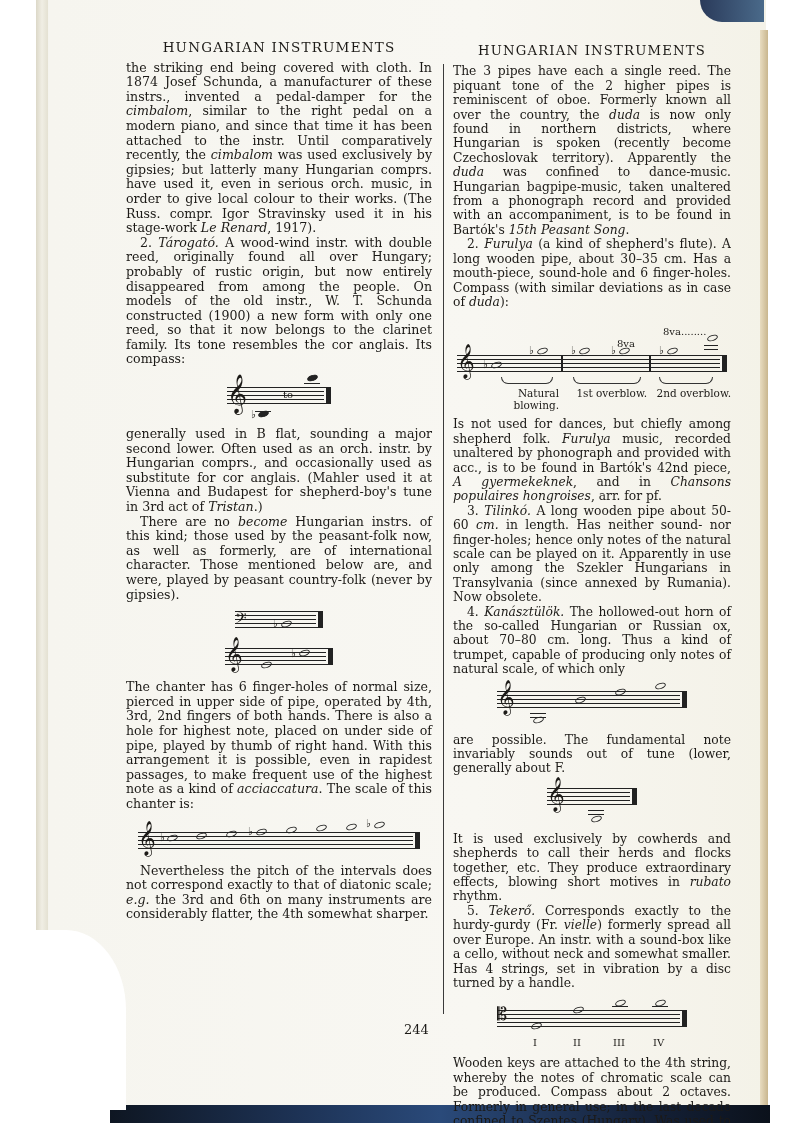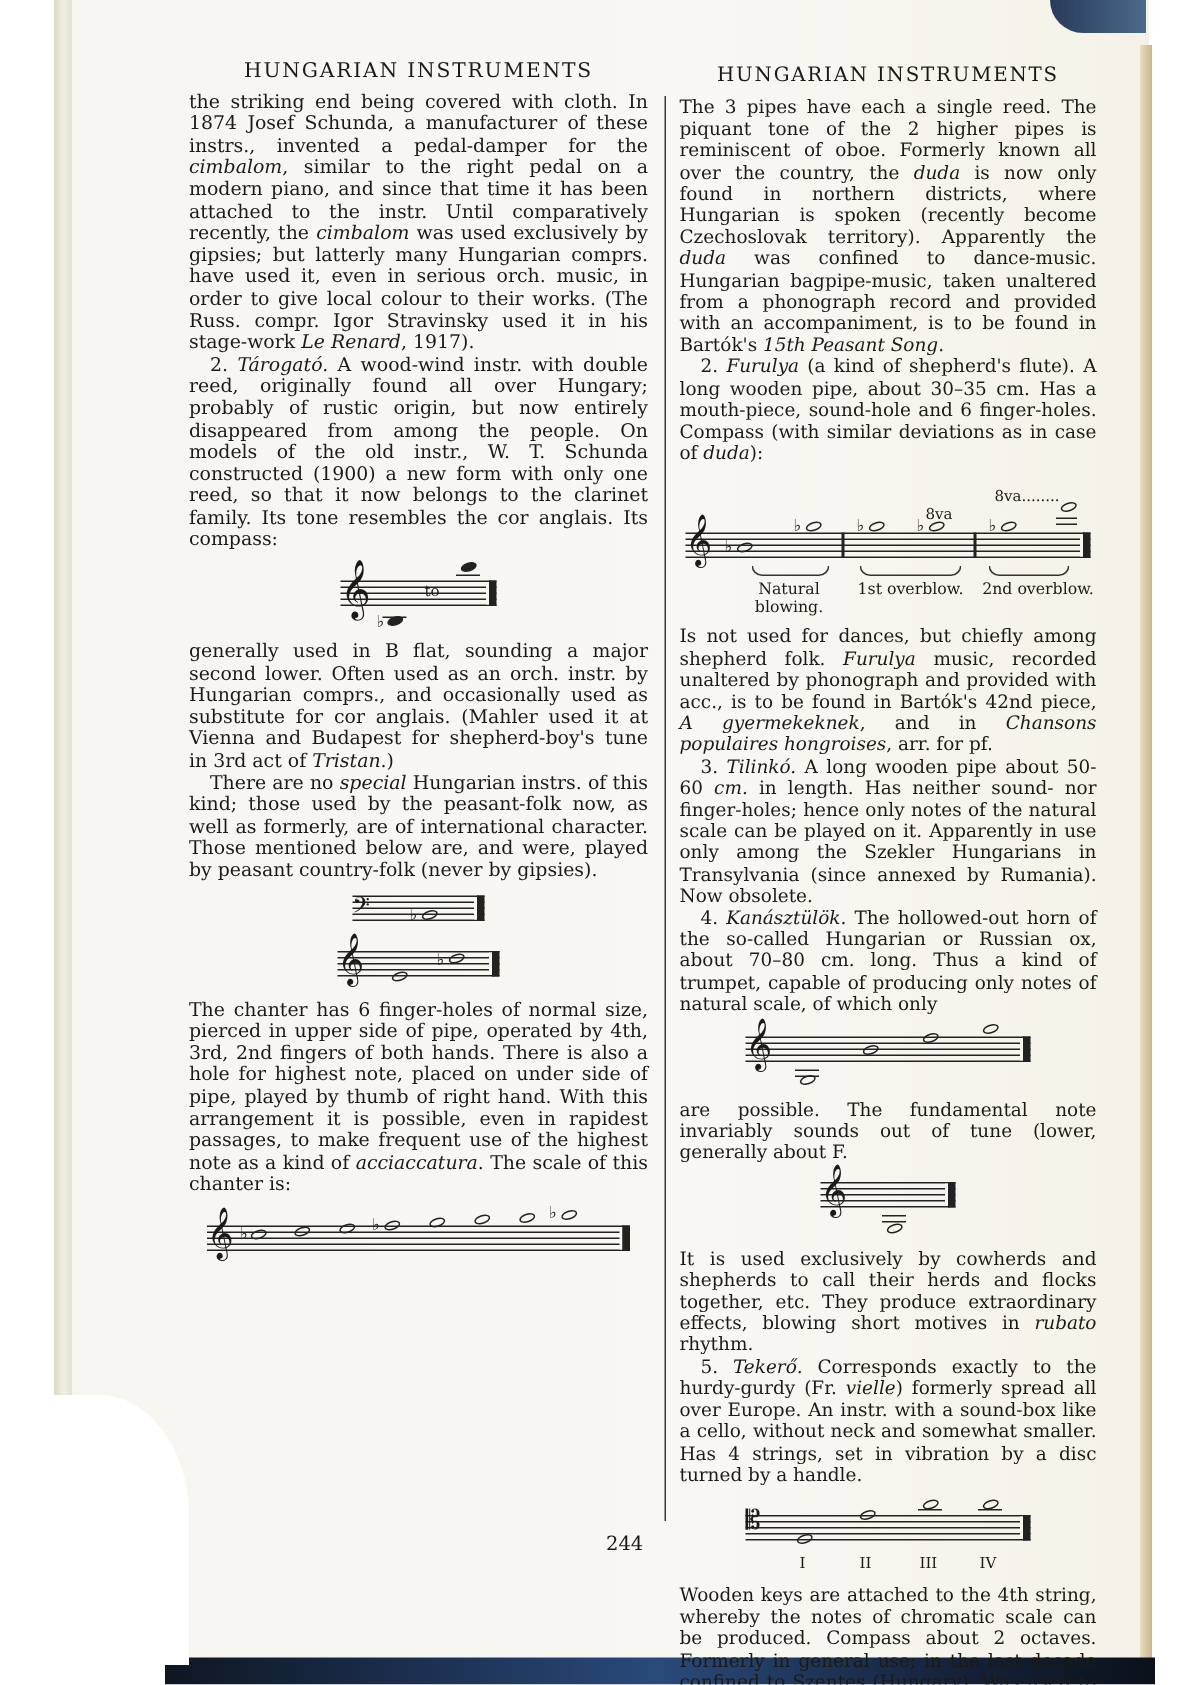--- a/index.html
+++ b/index.html
@@ -61,21 +61,21 @@
     .staff .lines { position: absolute; left: 0; right: 0; top: 10px; height: 20px; }
     .staff .line { position: absolute; left: 0; right: 0; height: 1px; background: #222; }
     .staff .bar { position: absolute; top: 10px; height: 21px; width: 2px; background: #222; }
     .staff .bar.end { width: 4px; right: 0; border-left: 1px solid #222; background: #222; box-shadow: -3px 0 0 -1px #f8f7f2; }
     .staff .clef { position: absolute; left: 0px; top: -4px; font-size: 34px; line-height: 40px; font-family: "DejaVu Sans", sans-serif; }
     .note { position: absolute; width: 11px; height: 6px; border: 1.6px solid #222; border-radius: 50%; transform: rotate(-18deg); box-sizing: border-box; }
     .note.filled { background: #222; }
     .flat { position: absolute; font-size: 11px; line-height: 11px; font-family: "DejaVu Sans", sans-serif; }
     .ledger { position: absolute; width: 18px; height: 1px; background: #222; }
     .staff-text { position: absolute; font-size: 10px; }
-    .staff-caption { font-size: 10.5px; position: absolute; text-align: center; line-height: 12px; }
+    .staff-caption { font-size: 10.5px; position: absolute; text-align: right; line-height: 12px; }
     .brace { position: absolute; height: 6px; border-bottom: 1px solid #333; border-left: 1px solid #333; border-right: 1px solid #333; border-radius: 0 0 8px 8px; }
 
     .page-number {
       position: absolute; left: 404px; top: 1022px; font-size: 13px;
     }
   </style>
 </head>
 <body>
 
 <div class="page"></div>
@@ -107,21 +107,21 @@
     <div class="ledger" style="left:28px; top:38px; width:16px;"></div>
     <span class="staff-text" style="left:56px; top:15px;">to</span>
     <span class="note filled" style="left:80px; top:2px;"></span>
     <div class="ledger" style="left:77px; top:10px; width:16px;"></div>
     <div class="bar end" style="top:14px; height:17px;"></div>
   </div>
 
   <p><span>generally used in B flat, sounding a major second lower.  Often used as an orch. instr. by Hungarian comprs., and occasionally used as substitute for cor anglais.  (Mahler used it at Vienna and Budapest for shepherd-boy's tune in 3rd act of </span><i>Tristan</i><span>.)</span></p>
 
 
-  <p class="ind"><span>There are no </span><i>special</i><span> Hungarian instrs. of this kind;  those used by the peasant-folk now, as well as formerly, are of international character.  Those mentioned below are, and were, played by peasant country-folk (never by gipsies).</span></p>
+  <p class="ind"><span>There are no </span><i>become</i><span> Hungarian instrs. of this kind;  those used by the peasant-folk now, as well as formerly, are of international character.  Those mentioned below are, and were, played by peasant country-folk (never by gipsies).</span></p>
 
 
   <div class="staff" style="width:88px; height:26px;">
     <div class="lines" style="top:3px;">
       <div class="line" style="top:0"></div>
         <div class="line" style="top:4px"></div>
         <div class="line" style="top:8px"></div>
         <div class="line" style="top:12px"></div>
         <div class="line" style="top:16px"></div>
     </div>
@@ -165,20 +165,21 @@
     <span class="flat" style="left:110px; top:4px;">♭</span>
     <span class="note" style="left:118px; top:7px;"></span>
     <span class="note" style="left:148px; top:5px;"></span>
     <span class="note" style="left:178px; top:3px;"></span>
     <span class="note" style="left:208px; top:2px;"></span>
     <span class="flat" style="left:228px; top:-4px;">♭</span>
     <span class="note" style="left:236px; top:0px;"></span>
     <div class="bar end" style="top:10px; height:17px;"></div>
   </div>
 
+  <p class="ind"><span>Nevertheless the pitch of the intervals does not correspond exactly to that of diatonic scale; </span><i>e.g.</i><span> the 3rd and 6th on many instruments are considerably flatter, the 4th somewhat sharper.</span></p>
 </div>
 
 <div class="col col-right">
   <div class="running-head" style="font-size:13.2px;">HUNGARIAN INSTRUMENTS</div>
 
   <p><span>The 3 pipes have each a single reed.  The piquant tone of the 2 higher pipes is reminiscent of oboe.  Formerly known all over the country, the </span><i>duda</i><span> is now only found in northern districts, where Hungarian is spoken (recently become Czechoslovak territory).  Apparently the </span><i>duda</i><span> was confined to dance-music.  Hungarian bagpipe-music, taken unaltered from a phonograph record and provided with an accompaniment, is to be found in Bartók's </span><i>15th Peasant Song</i><span>.</span></p>
 
   <p class="ind"><span>2. </span><i>Furulya</i><span> (a kind of shepherd's flute).  A long wooden pipe, about 30–35 cm.  Has a mouth-piece, sound-hole and 6 finger-holes.  Compass (with similar deviations as in case of </span><i>duda</i><span>):</span></p>
 
   <div class="staff" style="width:270px; height:86px; margin-top:16px;">

